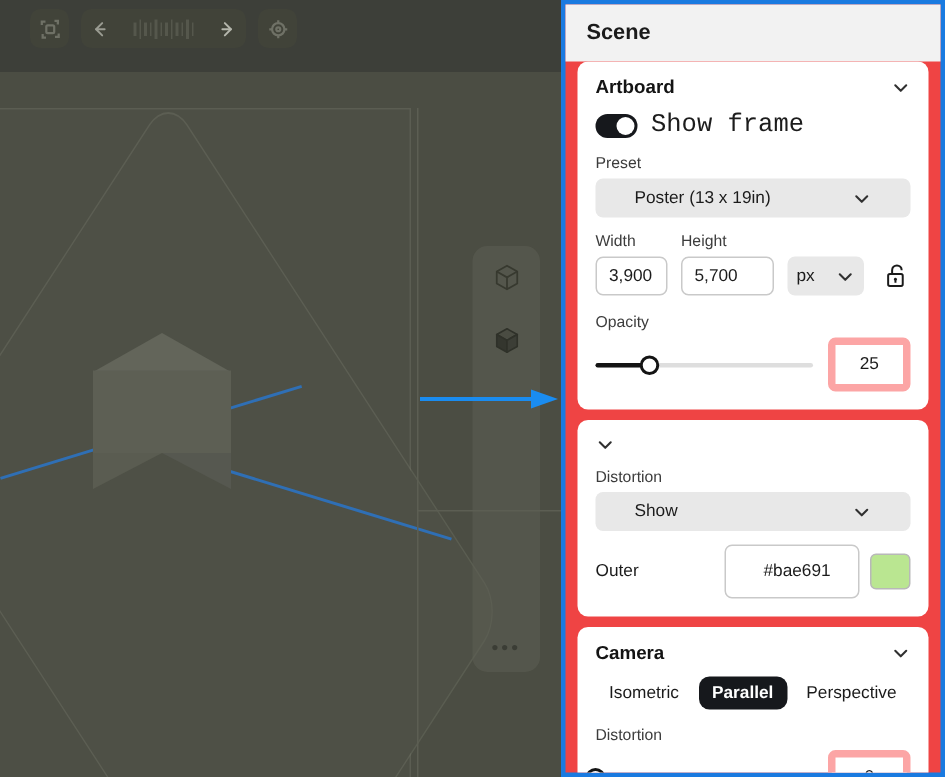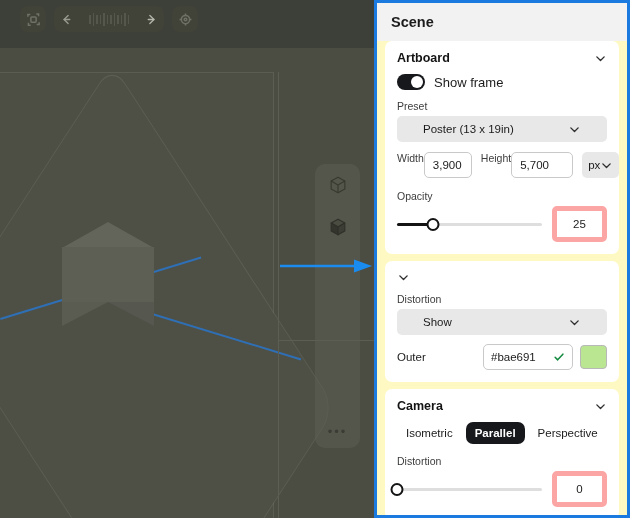--- a/index.html
+++ b/index.html
@@ -80,21 +80,21 @@
   .strip-btn{width:45px;height:42px;display:flex;align-items:center;justify-content:center;}
   .strip-dots{position:absolute;bottom:10px;left:0;width:45px;text-align:center;
     color:#3b3d35;font-size:13px;letter-spacing:2px;line-height:1;}
 
   
   .arrow{position:absolute;left:280px;top:259px;width:92px;height:14px;}
 
   
   .panel{
     position:absolute;left:374px;top:0;width:256px;height:518px;
-    background:#fef9c3;box-sizing:border-box;
+    background:#ef4444;box-sizing:border-box;
     border:3px solid #1a7ae0;
     display:flex;flex-direction:column;
   }
   .panel-head{
     height:38px;flex:0 0 38px;display:flex;align-items:center;
     padding:0 14px;box-sizing:border-box;background:#f2f2f2;
   }
   .panel-title{font-size:14.5px;font-weight:bold;color:#1b1b1b;}
   .panel-body{flex:1;overflow:hidden;padding:0 8px 8px;box-sizing:border-box;}
 
@@ -106,57 +106,57 @@
   .sec-left{display:flex;align-items:center;gap:7px;}
   .sec-title{font-size:12.5px;font-weight:bold;color:#141414;}
   .chev{width:13px;height:13px;}
   .chev path{fill:none;stroke:#303030;stroke-width:1.7;stroke-linecap:round;stroke-linejoin:round;}
   .lbl{font-size:10.5px;color:#3c3c3c;margin-bottom:4px;display:block;}
 
   
   .toggle-row{display:flex;align-items:center;gap:9px;margin-bottom:2px;}
   .toggle{width:28px;height:16px;border-radius:9px;background:#16181c;position:relative;flex:0 0 auto;}
   .toggle::after{content:"";position:absolute;right:2px;top:2px;width:12px;height:12px;border-radius:50%;background:#fff;}
-  .toggle-lbl{font-size:13px;color:#1c1c1c;}
+  .toggle-lbl{font-size:17px;color:#1c1c1c;font-family:Liberation Mono, monospace;}
 
   
   .select{
     height:26px;background:#e8e8e8;border-radius:5px;
     display:flex;align-items:center;justify-content:space-between;
     padding:0 26px;box-sizing:border-box;font-size:11.5px;color:#1b1b1b;
   }
   .select.full{width:100%;}
   .select.units{width:52px;padding:0 6px;}
 
   
   .num{
     height:26px;border:1px solid #c9c9c9;border-radius:5px;background:#fff;
     display:flex;align-items:center;padding:0 8px;box-sizing:border-box;
     font-size:11.5px;color:#1b1b1b;
   }
   .wh{display:flex;align-items:flex-end;gap:9px;}
-  .wh .fld{display:flex;flex-direction:row;}
+  .wh .fld{display:flex;flex-direction:column;}
   .w1{width:48px;} .w2{width:62px;}
   .lock{width:18px;height:20px;margin-left:4px;margin-bottom:3px;}
 
   
   .slider-row{display:flex;align-items:center;gap:10px;}
   .track{position:relative;flex:1;height:14px;display:flex;align-items:center;}
   .track .bg{position:absolute;left:0;right:0;height:3px;background:#dedede;border-radius:2px;}
   .track .fill{position:absolute;left:0;height:3px;background:#141414;border-radius:2px;}
   .track .knob{position:absolute;width:13px;height:13px;border-radius:50%;background:#fff;border:2px solid #141414;box-sizing:border-box;transform:translateX(-50%);}
   .numbox{width:45px;height:26px;border:5px solid #fca5a5;border-radius:5px;background:#fff;
     display:flex;align-items:center;justify-content:center;font-size:11.5px;color:#1b1b1b;flex:0 0 auto;}
 
   
   .color-row{display:flex;align-items:center;justify-content:space-between;margin-top:9px;}
   .color-lbl{font-size:11.5px;color:#1b1b1b;}
   .color-field{
-    display:flex;align-items:center;gap:6px;width:90px;height:26px;
-    border:1px solid #c9c9c9;border-radius:5px;background:#fff;padding:0 7px;box-sizing:border-box;
+    display:flex;align-items:center;gap:6px;width:90px;height:36px;
+    border:1px solid #c9c9c9;border-radius:5px;background:#fff;padding:0 25px;box-sizing:border-box;
     font-size:11.5px;color:#1b1b1b;
   }
   .color-field .hex{flex:1;}
   .check{width:12px;height:12px;}
   .swatch{width:27px;height:24px;border-radius:4px;border:1px solid #b8b8b8;box-sizing:border-box;margin-left:7px;}
 
   
   .seg{display:flex;align-items:center;gap:4px;margin-bottom:11px;}
   .seg-item{font-size:11.5px;color:#1b1b1b;padding:5px 9px;border-radius:7px;}
   .seg-item.active{background:#16181c;color:#fff;font-weight:bold;}

